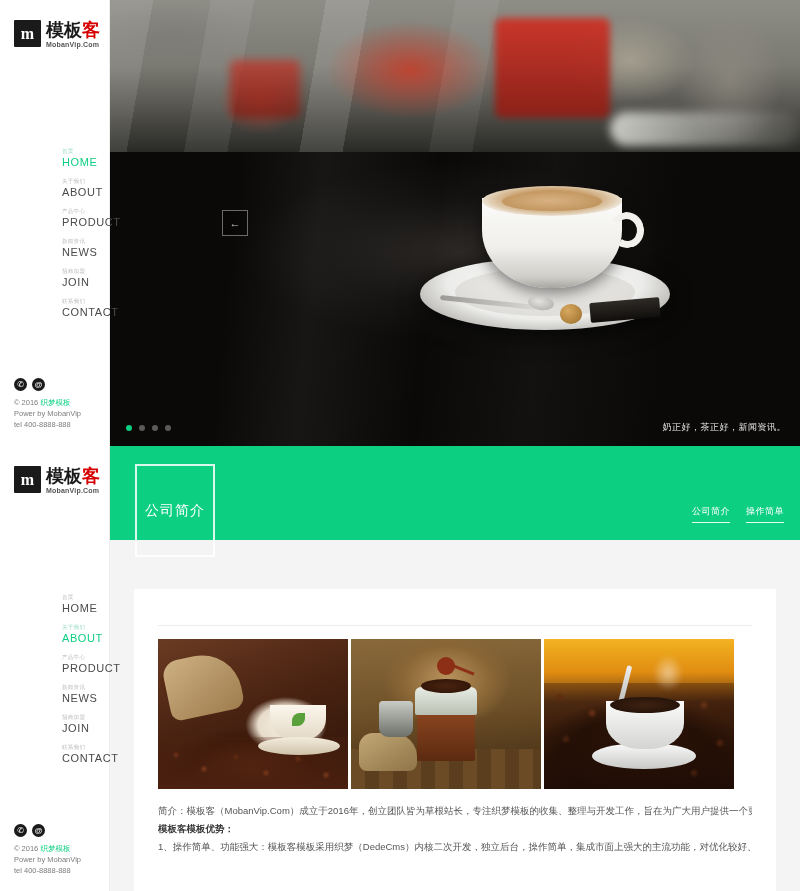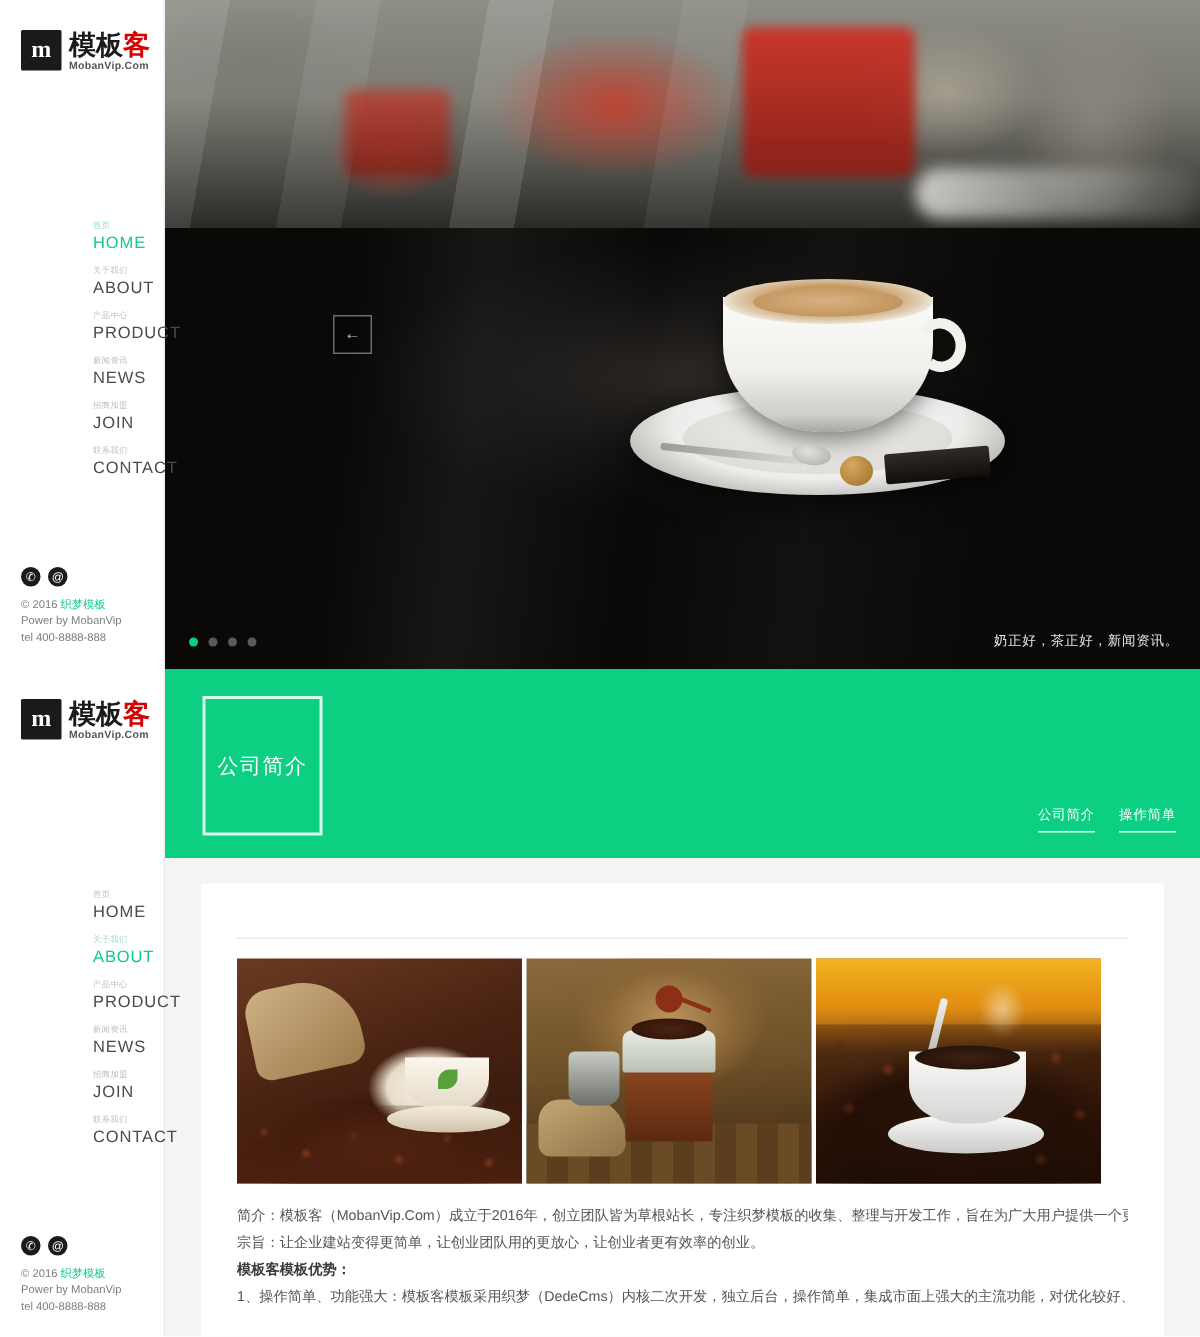--- a/index.html
+++ b/index.html
@@ -115,21 +115,21 @@
 
   .dots { position:absolute; left:16px; bottom:15px; display:flex; gap:7px; }
   .dot { width:6px; height:6px; border-radius:50%; background:#5a5a5a; cursor:pointer; }
   .dot.on { background:#0ccf82; }
   .slide-cap { position:absolute; right:14px; bottom:12px; color:#e6e6e6;
     font-size:9px; letter-spacing:.5px; }
 
   
   .screen2 { position:absolute; left:110px; top:446px; width:690px; height:445px;
     background:#f4f4f4; }
-  .greenband { position:absolute; left:0; top:0; width:690px; height:126px;
+  .greenband { position:absolute; left:0; top:0; width:690px; height:94px;
     background:#0ccf82; }
   .gb-box { position:absolute; left:25px; top:18px; width:80px; height:93px;
     border:2px solid rgba(255,255,255,.85); display:flex; align-items:center;
     justify-content:center; }
   .gb-box span { color:#fff; font-size:14px; letter-spacing:1px; }
   .gb-tabs { position:absolute; right:16px; bottom:17px; display:flex; gap:16px; }
   .gb-tab { color:#fff; font-size:9px; padding-bottom:4px;
     border-bottom:1px solid rgba(255,255,255,.9); cursor:pointer; letter-spacing:.5px; }
 
   .content { position:absolute; left:24px; top:143px; width:642px;
@@ -390,21 +390,20 @@
           <div class="steam"></div>
           <div class="spoon"></div>
           <div class="sauc"></div>
           <div class="cup"></div>
           <div class="coffee"></div>
         </div>
       </div>
 
       <div class="body-txt">
         <p>简介：模板客（MobanVip.Com）成立于2016年，创立团队皆为草根站长，专注织梦模板的收集、整理与开发工作，旨在为广大用户提供一个更专业的织梦模板下载平台！</p>
-        <p>宗旨：让企业建站变得更简单，让创业团队用的更放心，让创业者更有效率的创业。</p>
         <p class="b">模板客模板优势：</p>
         <p>1、操作简单、功能强大：模板客模板采用织梦（DedeCms）内核二次开发，独立后台，操作简单，集成市面上强大的主流功能，对优化较好、简单、实用、开源。</p>
 
       </div>
     </div>
   </div>
 
 </div>
 
 </body></html>

